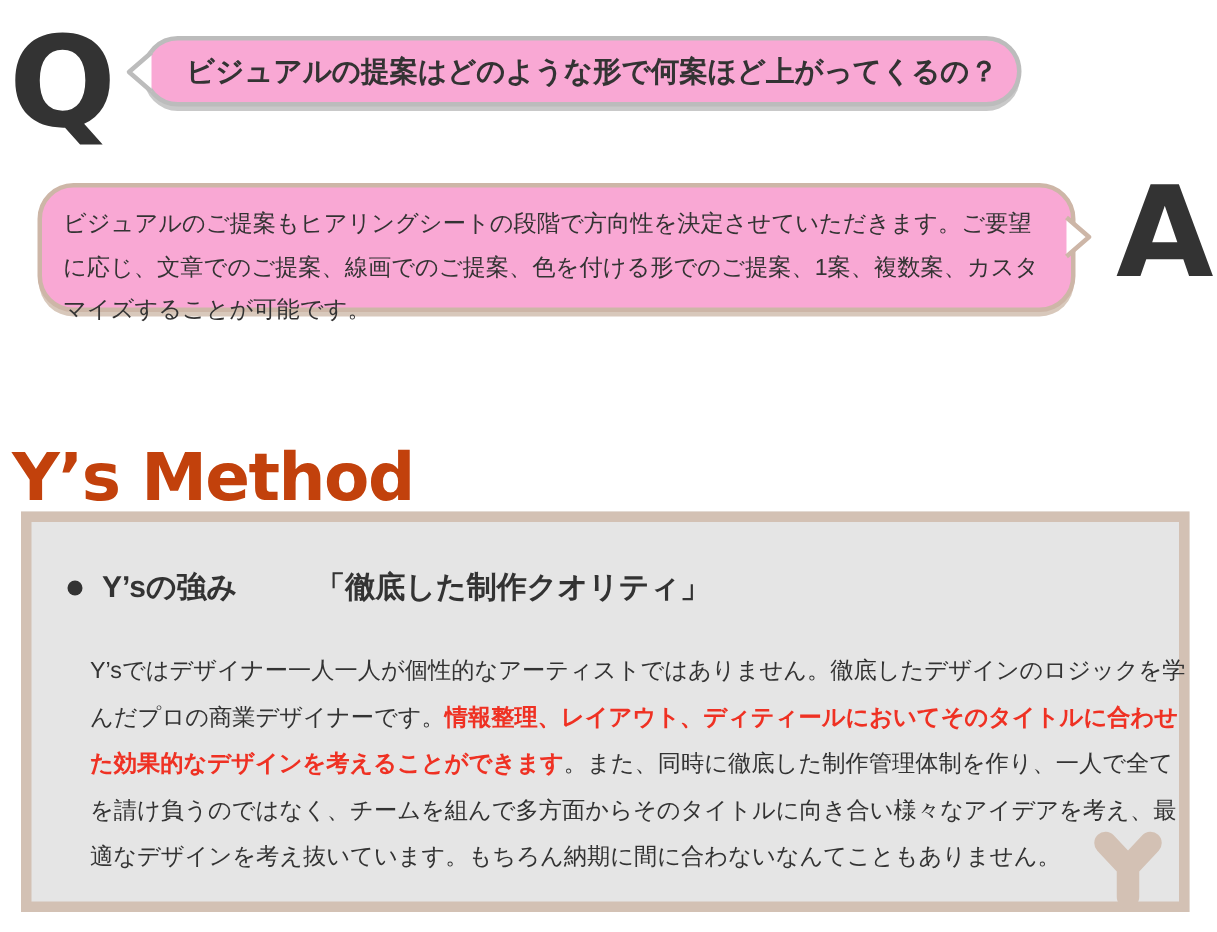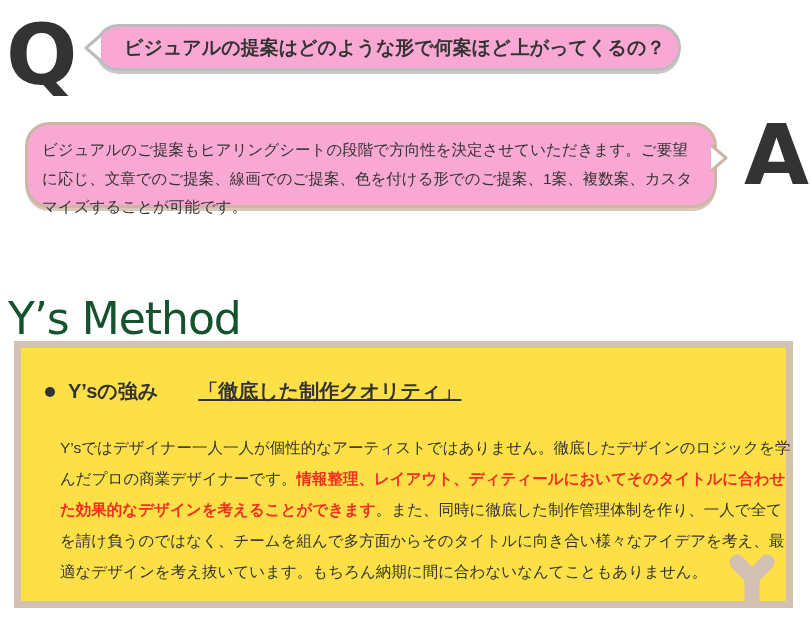--- a/index.html
+++ b/index.html
@@ -29,36 +29,36 @@
     border:3px solid #cdb6a7;box-shadow:0 4px 0 -1px #d8c8bb;
     padding:11px 16px 0 14px;
   }
   .a-bubble .bubble-text{font-size:15.5px;line-height:28.5px;color:#333333;}
   .tail{position:absolute;z-index:2;}
   .tail-left{left:-16px;top:50%;transform:translateY(-50%);}
   .tail-right{right:-16px;top:18px;}
   
   .method-heading{
     position:absolute;left:8px;top:294px;margin:0;
-    font-size:44px;font-weight:400;color:#14532d;line-height:1.15;letter-spacing:-1px;
+    font-size:44px;font-weight:700;color:#c2410c;line-height:1.15;letter-spacing:-1px;
     font-family:"DejaVu Sans","Liberation Sans",sans-serif;
   }
   .method-box{
     position:absolute;left:14px;top:341px;width:779px;height:267px;
-    box-sizing:border-box;border:7px solid #d3c1b4;background:#fde047;
+    box-sizing:border-box;border:7px solid #d3c1b4;background:#e5e5e5;
   }
   .strength-heading{
     position:absolute;left:24px;top:30px;display:flex;align-items:center;
     font-size:20px;font-weight:bold;color:#333333;white-space:nowrap;
   }
   .bullet-dot{
     display:inline-block;width:10px;height:10px;border-radius:50%;
     background:#333333;margin-right:13px;flex:0 0 auto;
   }
-  .strength-title{margin-left:40px;text-decoration:underline;}
+  .strength-title{margin-left:52px;}
   .method-paragraph{
     position:absolute;left:39px;top:84px;width:732px;margin:0;
     font-size:15.5px;line-height:31px;color:#333333;
   }
   .red-em{color:#ef3123;font-weight:bold;}
   .y-logo{position:absolute;right:6px;bottom:-4px;}
 </style>
 </head>
 <body>
 

